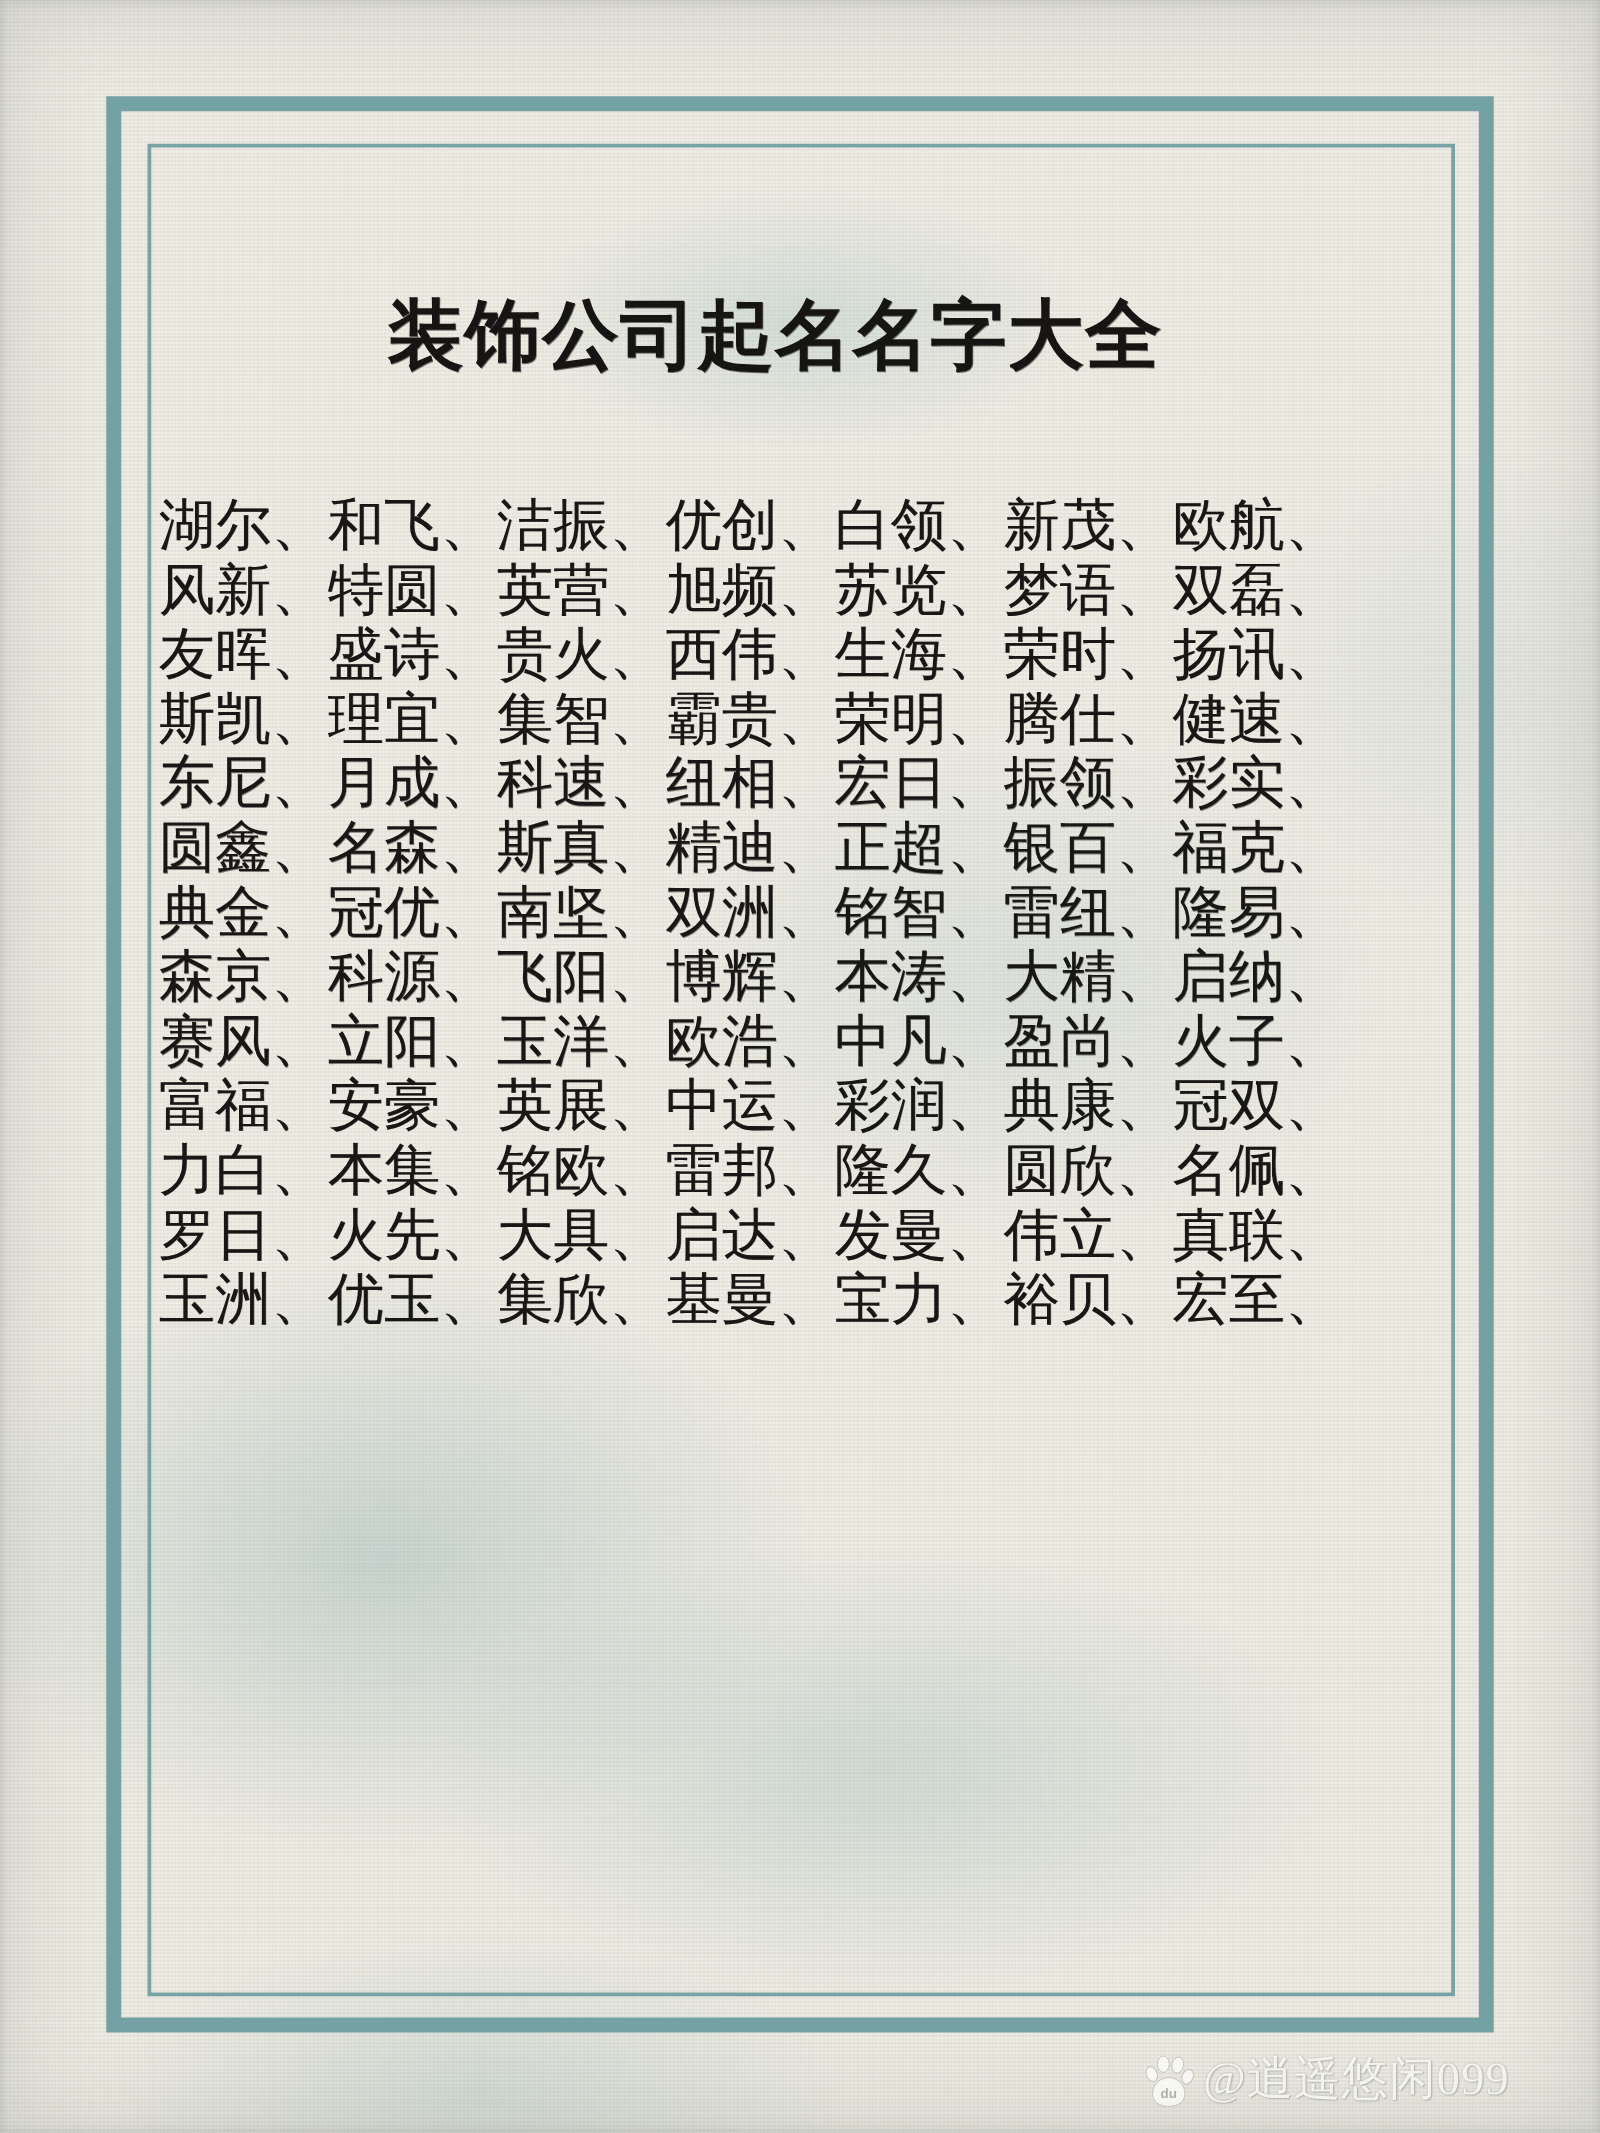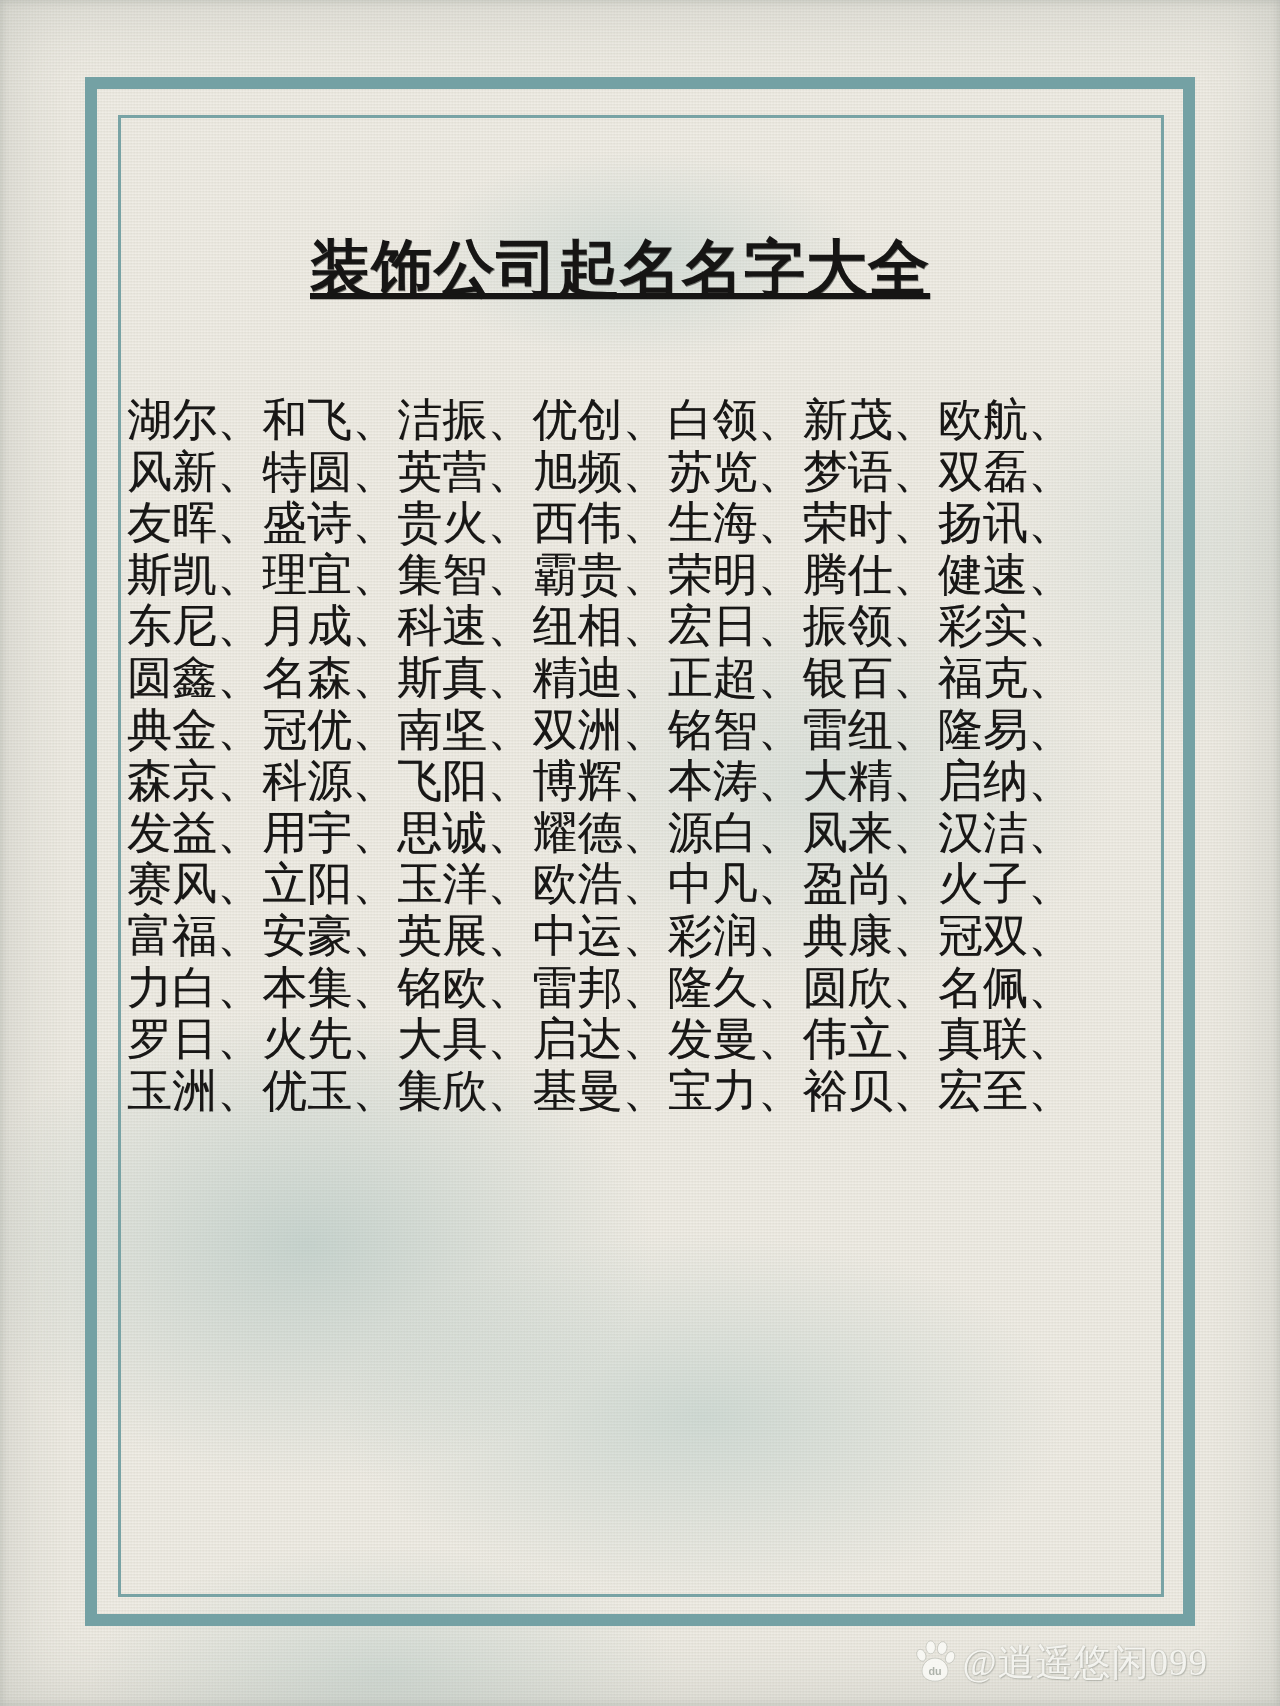--- a/index.html
+++ b/index.html
@@ -44,21 +44,20 @@
     position: absolute;
     left: 120px; top: 228px;
     width: 1000px;
     text-align: center;
     font-size: 61px;
     font-weight: 700;
     letter-spacing: 1px;
     color: #161514;
     margin: 0;
     text-shadow: 0.5px 0.5px 0 rgba(22,21,20,0.55);
-    text-decoration: underline;
   }
   .names-grid {
     position: absolute;
     left: 127px; top: 398px;
     width: 946px;
   }
   .name-row {
     display: flex;
     justify-content: space-between;
     align-items: flex-start;
@@ -68,21 +67,21 @@
     font-size: 45px;
     color: #181716;
     white-space: nowrap;
     line-height: 1;
     text-shadow: 0.4px 0.4px 0 rgba(24,23,22,0.5);
   }
   .watermark {
     position: absolute;
     right: 72px; top: 1638px;
     display: flex;
-    align-items: flex-start;
+    align-items: flex-end;
     gap: 4px;
     opacity: 0.88;
   }
   .watermark-text {
     font-size: 37px;
     color: rgba(252,252,248,0.92);
     letter-spacing: 1px;
     text-shadow: 0 0 2px rgba(125,130,120,0.55), 1px 1px 1px rgba(110,115,105,0.35);
     font-family: Liberation Serif, serif;
   }
@@ -163,29 +162,20 @@
       <span class="name-cell">隆易、</span>
     </div>
     <div class="name-row">
       <span class="name-cell">森京、</span>
       <span class="name-cell">科源、</span>
       <span class="name-cell">飞阳、</span>
       <span class="name-cell">博辉、</span>
       <span class="name-cell">本涛、</span>
       <span class="name-cell">大精、</span>
       <span class="name-cell">启纳、</span>
-    </div>
-    <div class="name-row">
-      <span class="name-cell">发益、</span>
-      <span class="name-cell">用宇、</span>
-      <span class="name-cell">思诚、</span>
-      <span class="name-cell">耀德、</span>
-      <span class="name-cell">源白、</span>
-      <span class="name-cell">凤来、</span>
-      <span class="name-cell">汉洁、</span>
     </div>
     <div class="name-row">
       <span class="name-cell">赛风、</span>
       <span class="name-cell">立阳、</span>
       <span class="name-cell">玉洋、</span>
       <span class="name-cell">欧浩、</span>
       <span class="name-cell">中凡、</span>
       <span class="name-cell">盈尚、</span>
       <span class="name-cell">火子、</span>
     </div>

